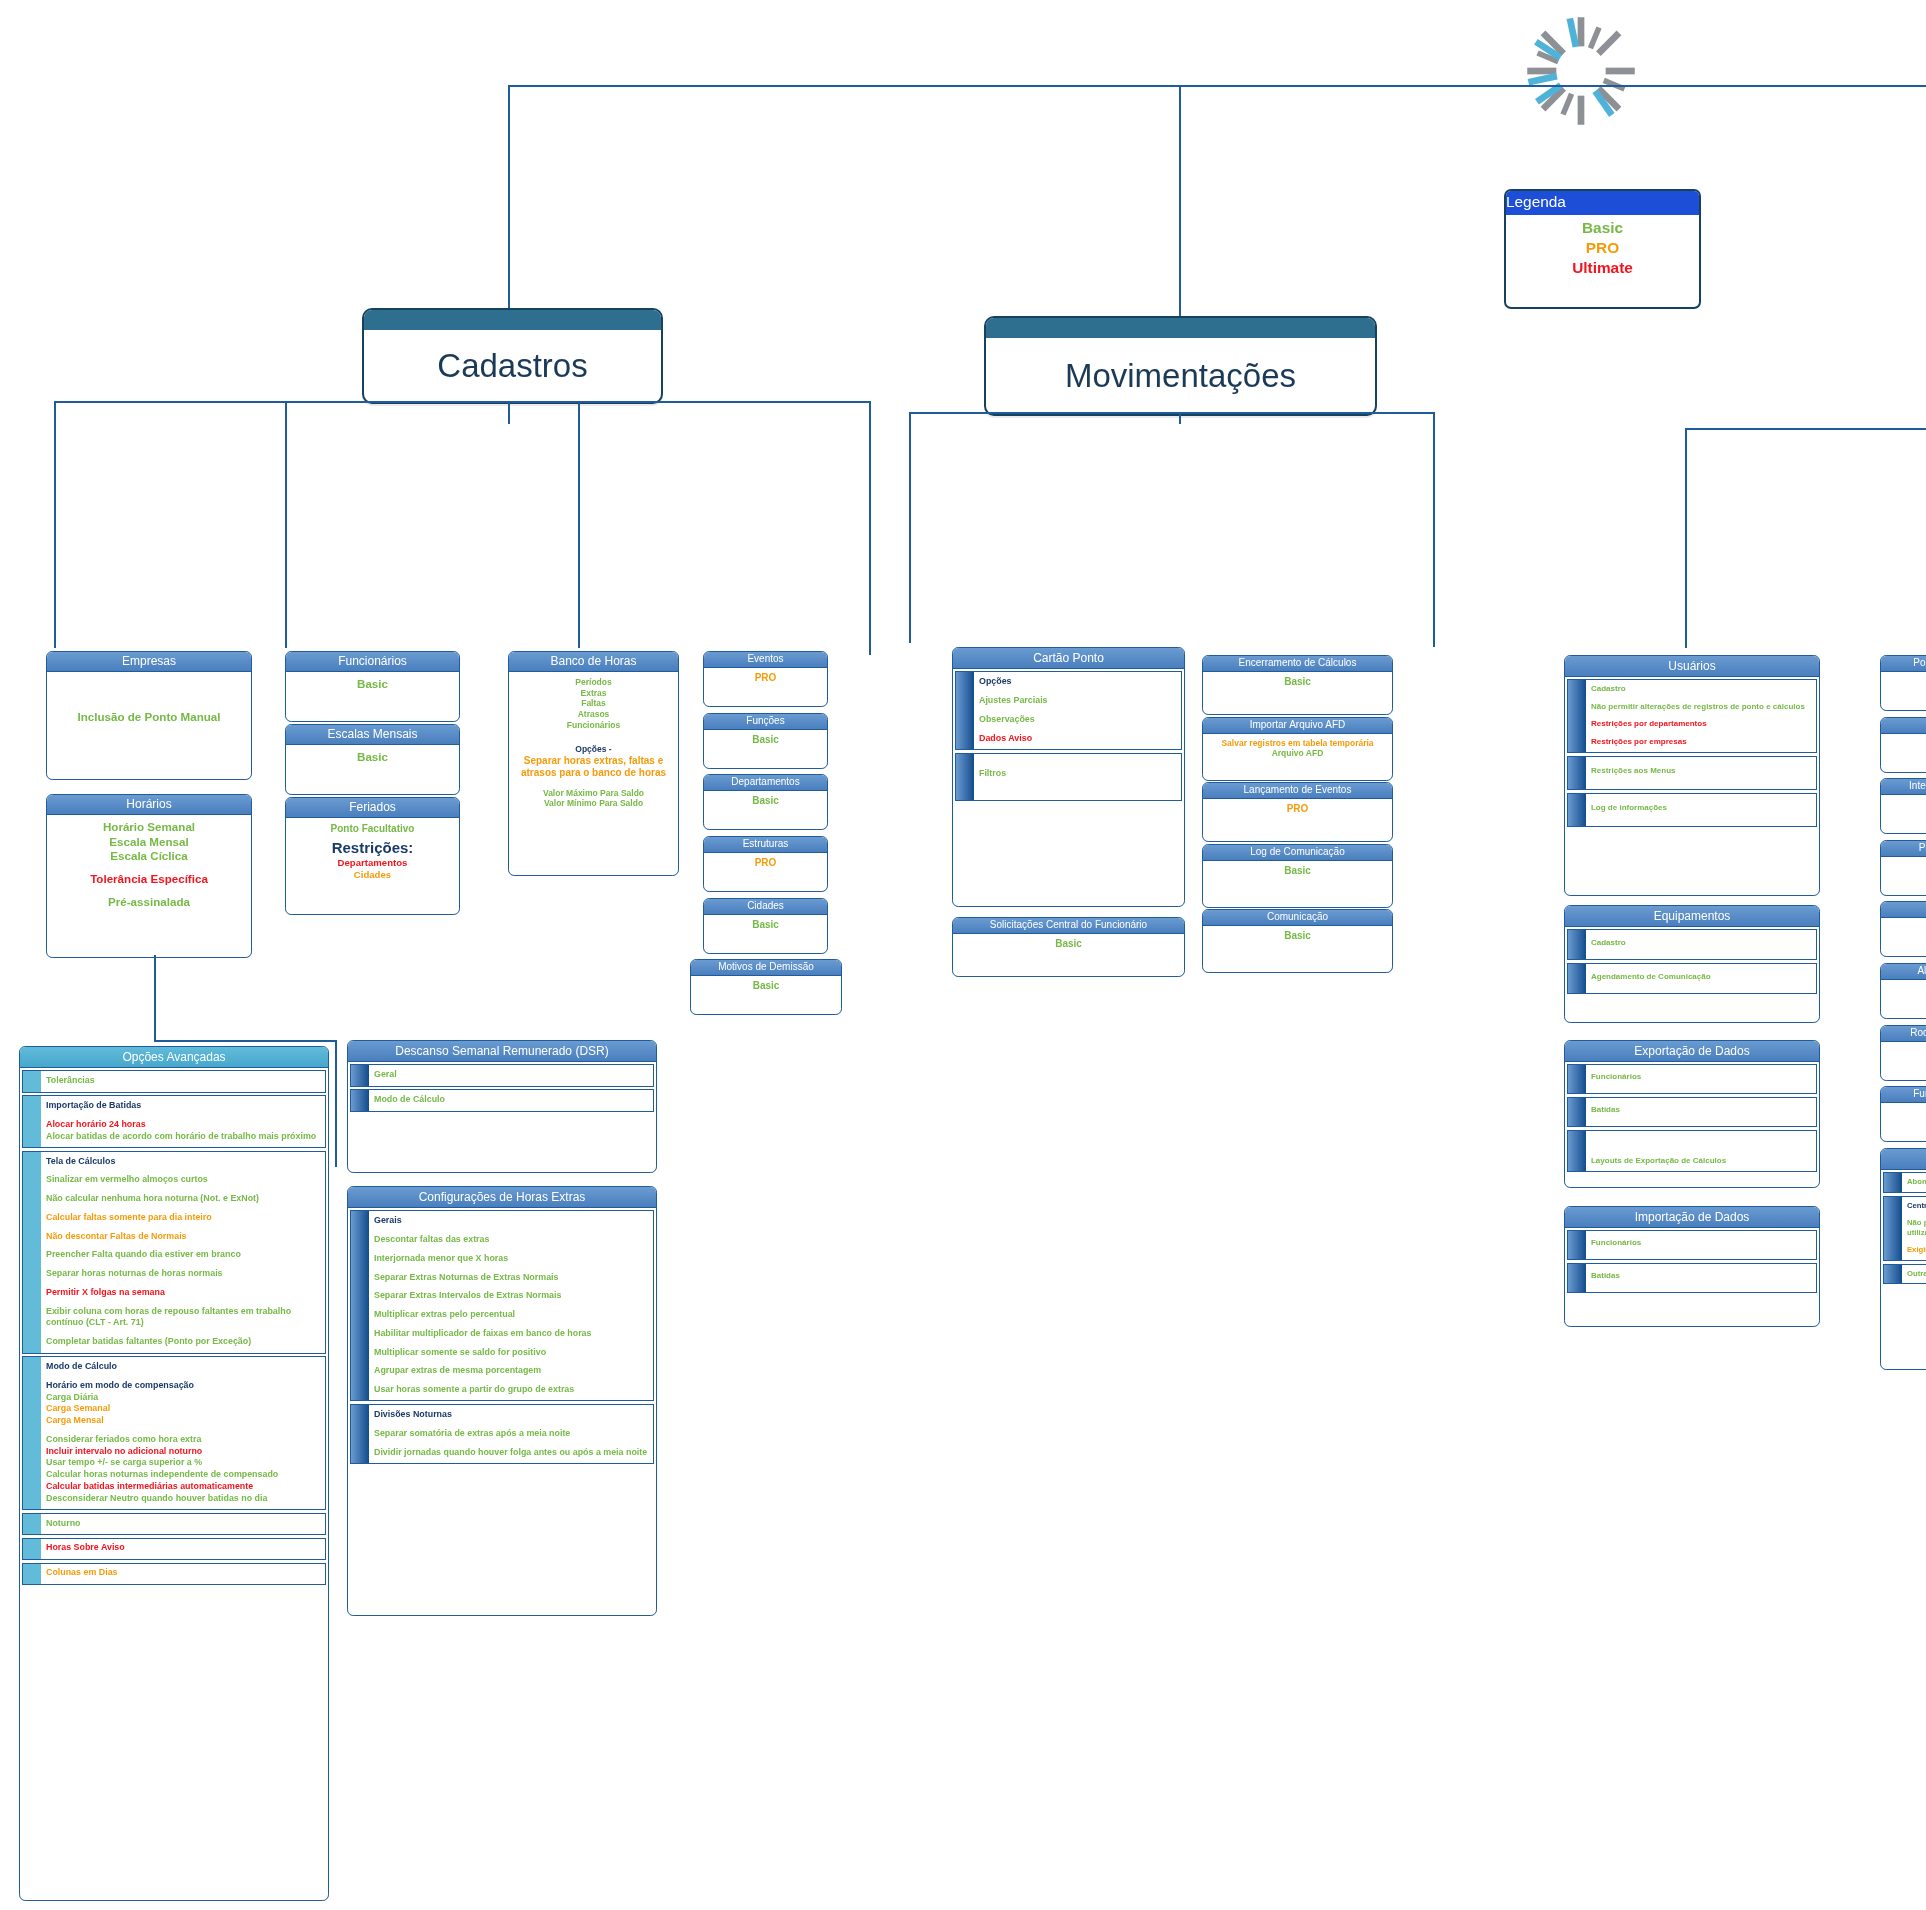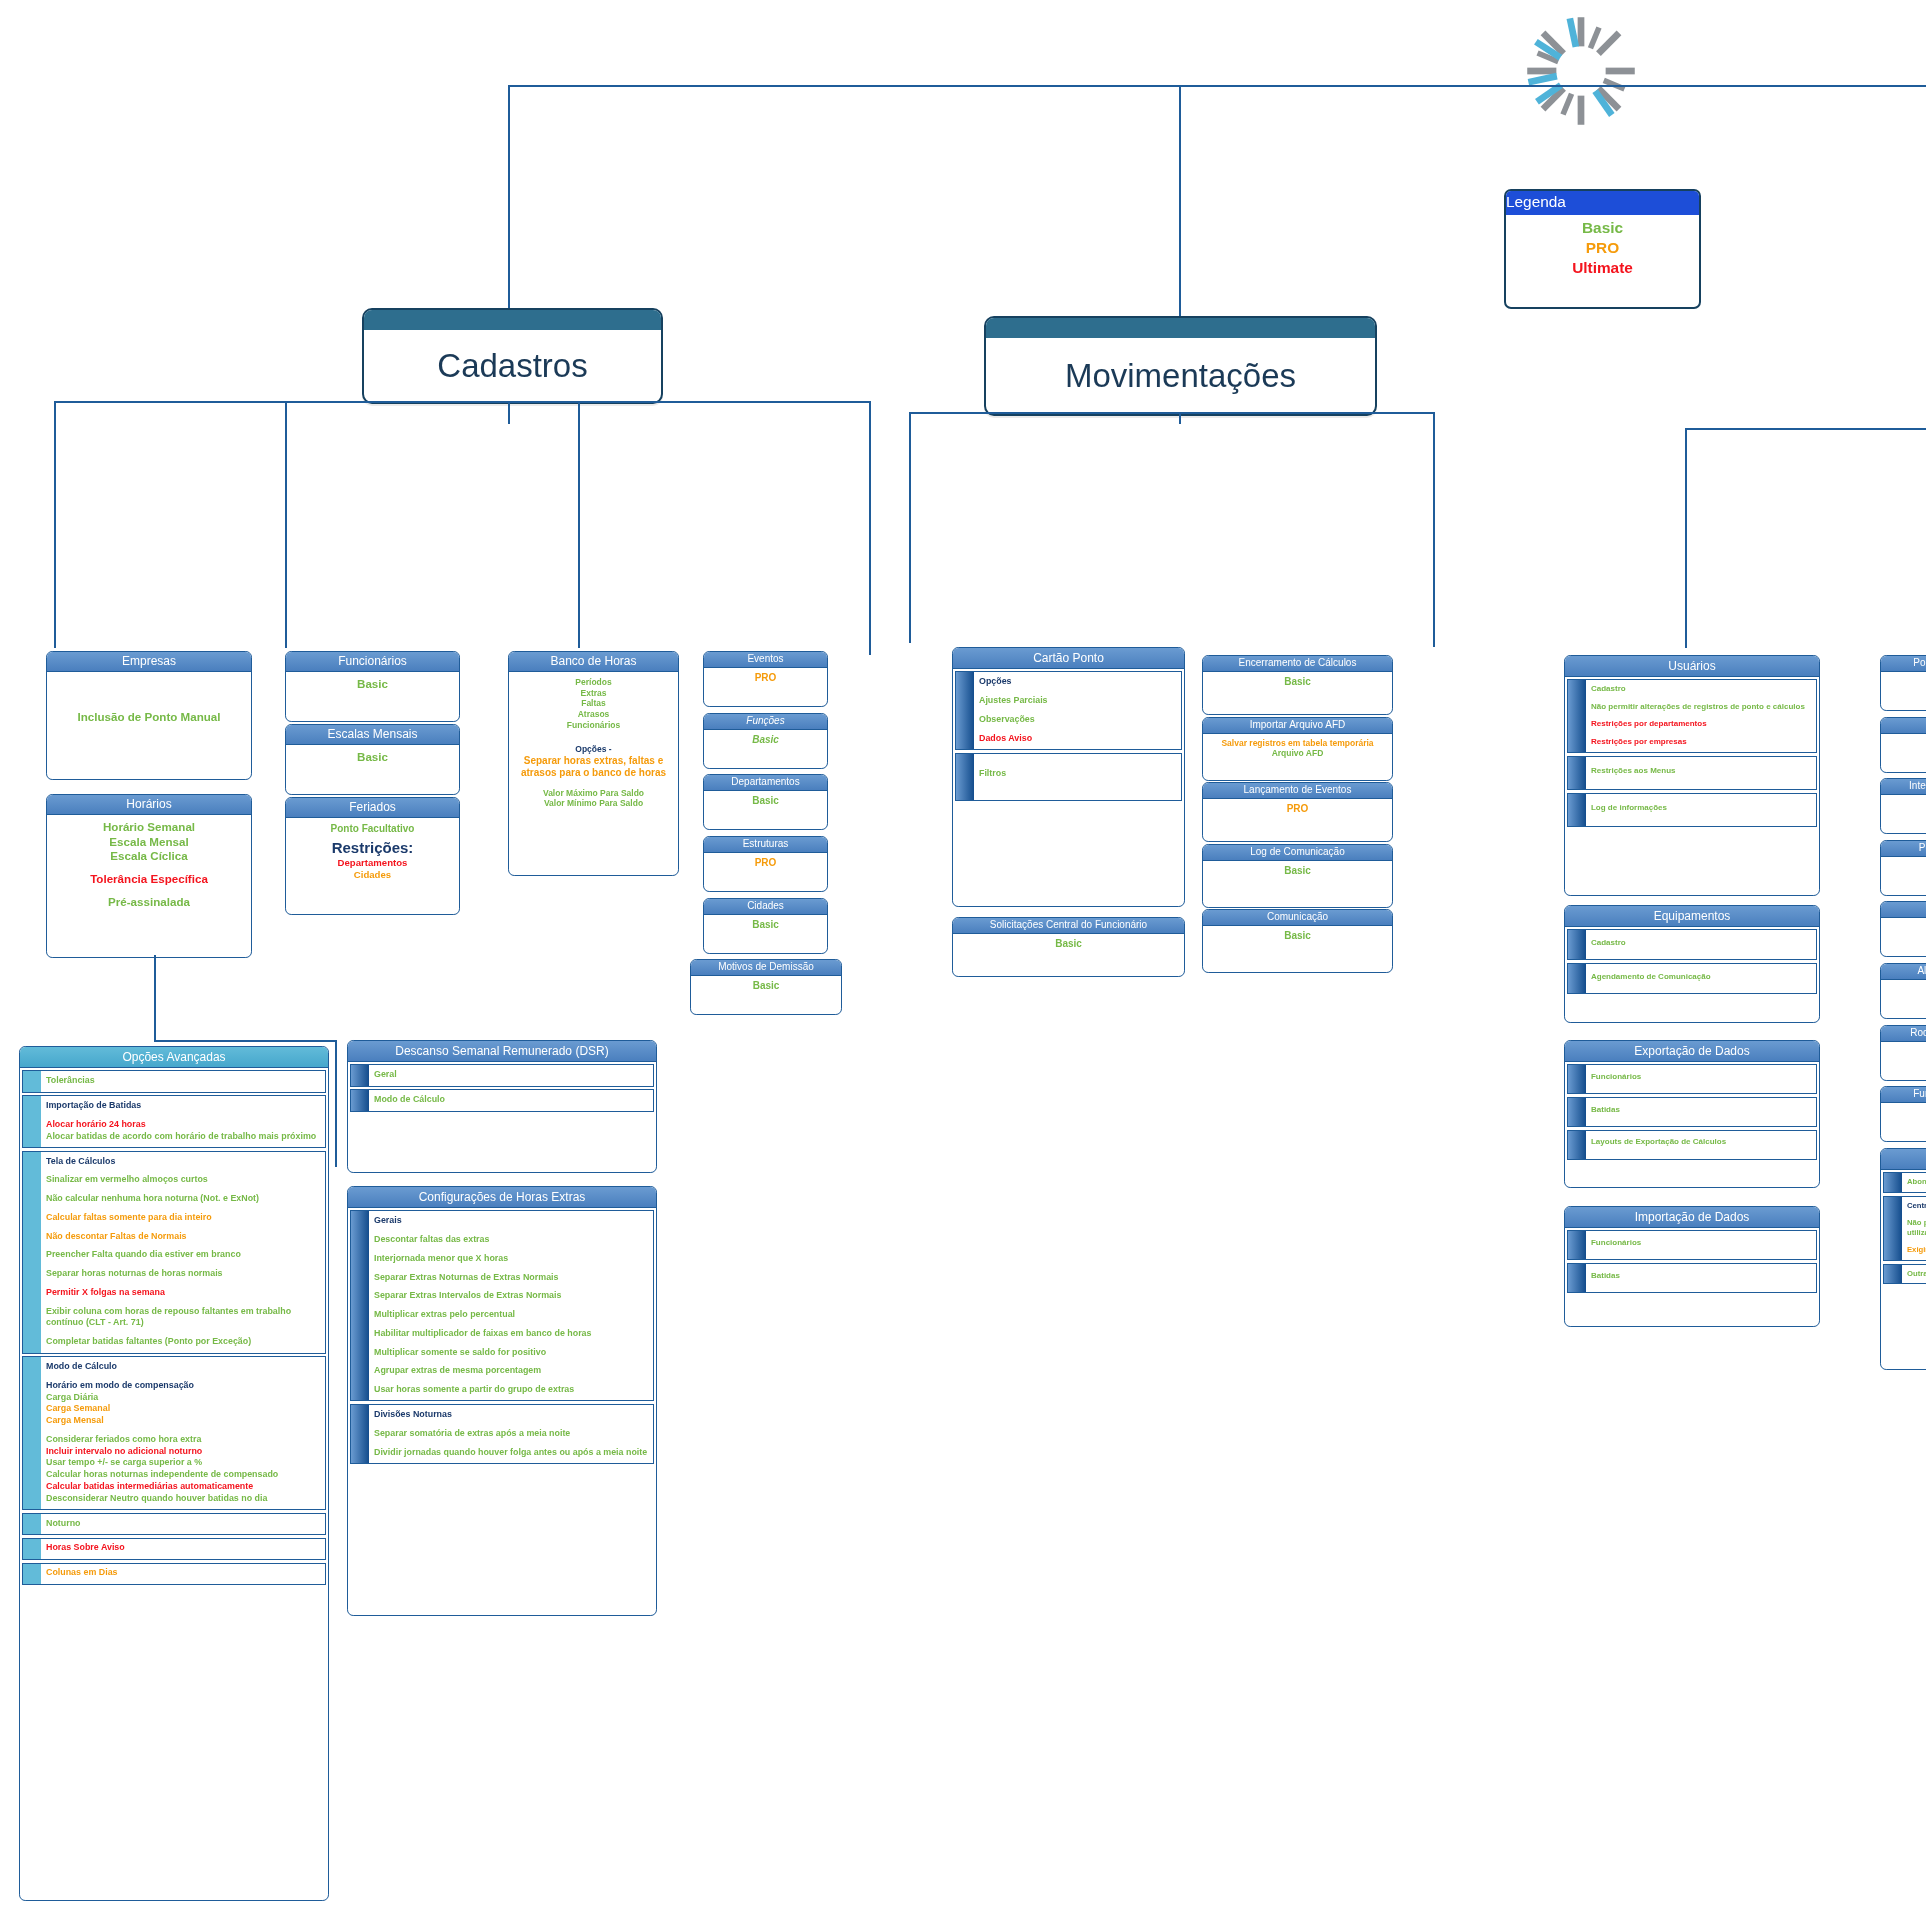--- a/index.html
+++ b/index.html
@@ -182,21 +182,21 @@
       <div class="lbl c-basic" style="font-size:8.5px;">Valor Mínimo Para Saldo</div>
     </div>
   </div>
 
   <div class="card sm" style="left:703px;top:651px;width:123px;height:54px;">
     <div class="chead">Eventos</div>
     <div class="cbody">
         <div class="lbl c-pro">PRO</div>
       </div>
   </div>
-  <div class="card sm" style="left:703px;top:713px;width:123px;height:54px;font-style:italic;">
+  <div class="card sm" style="left:703px;top:713px;width:123px;height:54px;">
     <div class="chead">Funções</div>
     <div class="cbody">
         <div class="lbl c-basic">Basic</div>
       </div>
   </div>
   <div class="card sm" style="left:703px;top:774px;width:123px;height:54px;">
     <div class="chead">Departamentos</div>
     <div class="cbody">
         <div class="lbl c-basic">Basic</div>
       </div>
@@ -468,21 +468,21 @@
         </div>
       <div class="row" style="min-height:28px;">
           <div class="tab"></div>
           <div class="rbody txt-left">
             <div class="item c-basic" style="font-size:8px;margin-top:3.1px;">Batidas</div>
           </div>
         </div>
       <div class="row" style="min-height:28px;">
           <div class="tab"></div>
           <div class="rbody txt-left">
-            <div class="item c-basic" style="font-size:8px;margin-top:2px;">Layouts de Exportação de Cálculos</div>
+            <div class="item c-basic" style="font-size:8px;margin-top:21px;">Layouts de Exportação de Cálculos</div>
           </div>
         </div>
     </div>
   </div>
 
   <div class="seccard" style="left:1564px;top:1206px;width:254px;height:119px;">
     <div class="chead">Importação de Dados</div>
     <div class="rows">
       <div class="row" style="min-height:28px;">
           <div class="tab"></div>

